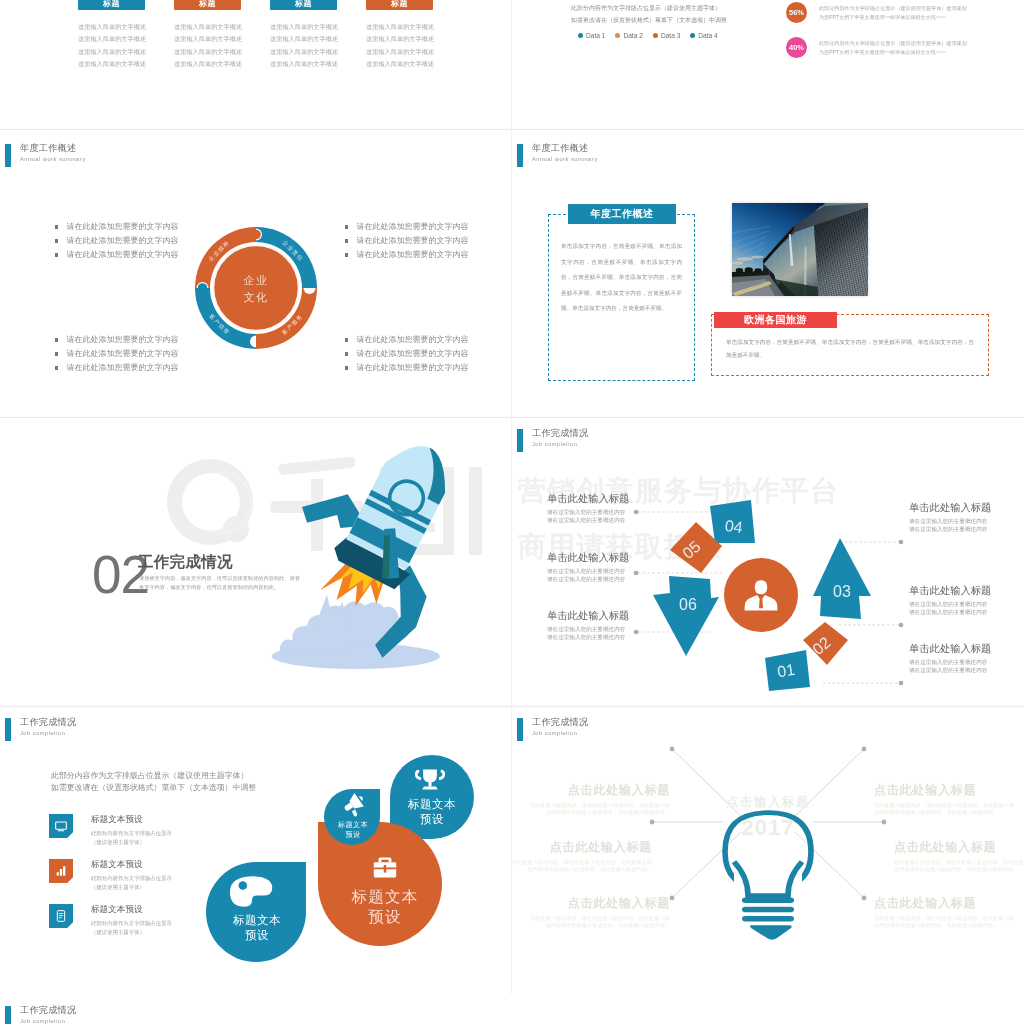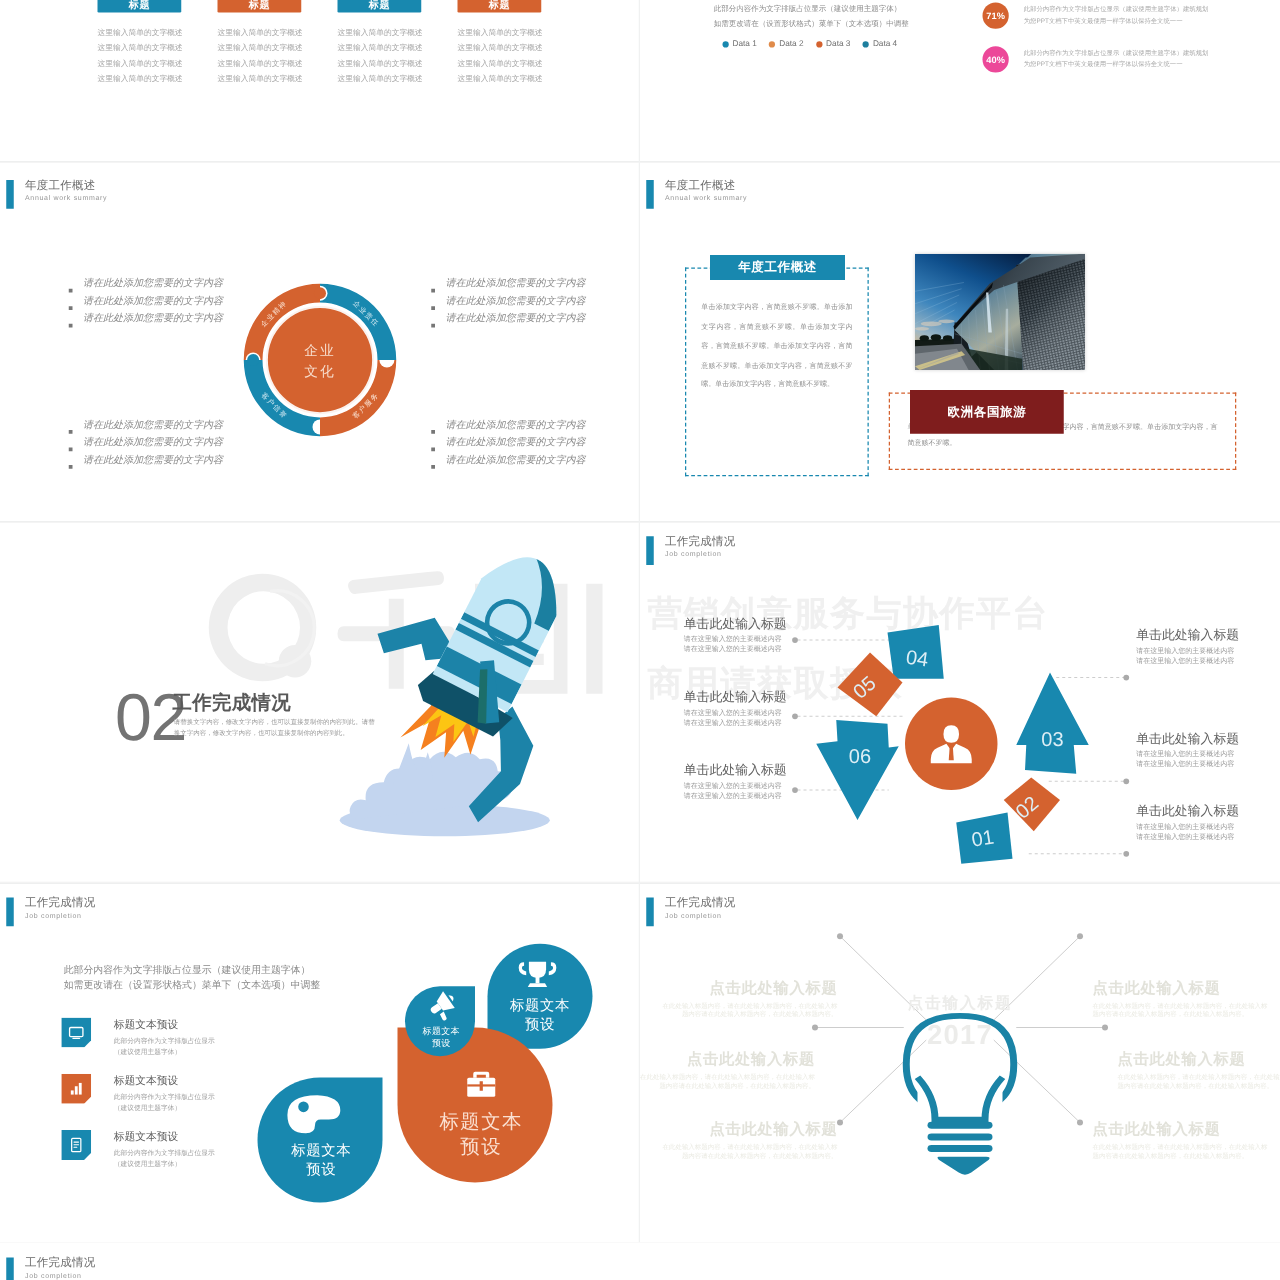--- a/index.html
+++ b/index.html
@@ -24,29 +24,29 @@
   
   .s2-desc{position:absolute;left:59px;top:162px;font-size:6.0px;color:#8c8c8c;line-height:11.5px;white-space:nowrap;}
   .s2-legend{position:absolute;left:66px;top:191px;display:flex;gap:10px;font-size:6.6px;color:#6f6f6f;}
   .s2-legend .lg{display:flex;align-items:center;}
   .s2-legend .dot{width:5px;height:5px;border-radius:50%;margin-right:3px;display:inline-block;}
   .s2-stat{position:absolute;left:274px;display:flex;align-items:flex-start;}
   .s2-stat .circ{width:21px;height:21px;border-radius:50%;color:#fff;font-size:7.4px;font-weight:bold;display:flex;align-items:center;justify-content:center;flex:0 0 auto;}
   
   .ringwrap{position:absolute;}
   .bgroup{position:absolute;font-size:8.0px;color:#8a8a8a;}
-  .bgroup .bl{display:flex;align-items:flex-end;line-height:14px;white-space:nowrap;font-style:italic;}
+  .bgroup .bl{display:flex;align-items:center;line-height:14px;white-space:nowrap;}
   .bgroup .bl i{width:3.4px;height:3.4px;background:#777;margin-right:8px;display:inline-block;flex:0 0 auto;}
 
   
   .s4-box{position:absolute;left:36px;top:85px;width:147px;height:167px;border:1.2px dashed #1888af;box-sizing:border-box;}
   .s4-title{position:absolute;left:56px;top:75px;width:108px;height:20px;background:#1888af;color:#fff;font-size:10px;font-weight:bold;display:flex;align-items:center;justify-content:center;letter-spacing:.5px;}
   .s4-body{padding:24px 12px 0 12px;font-size:5.6px;color:#8c8c8c;line-height:15.5px;text-align:justify;}
   .s4-box2{position:absolute;left:199px;top:185px;width:278px;height:62px;border:1.2px dashed #d4622f;box-sizing:border-box;}
-  .s4-title2{position:absolute;left:216px;top:183px;width:123px;height:35px;background:#7f1d1d;color:#fff;font-size:10px;font-weight:bold;display:flex;align-items:center;justify-content:center;letter-spacing:.5px;}
+  .s4-title2{position:absolute;left:202px;top:183px;width:123px;height:16px;background:#ef4444;color:#fff;font-size:10px;font-weight:bold;display:flex;align-items:center;justify-content:center;letter-spacing:.5px;}
   .s4-body2{padding:21px 14px 0 14px;font-size:5.6px;color:#8c8c8c;line-height:13px;text-align:justify;}
   .s4-photo{position:absolute;left:220px;top:74px;width:136px;height:93px;box-shadow:0 0 3px rgba(0,0,0,.18);}
 
   
   .wm5{position:absolute;left:166px;top:40px;}
   .rocket{position:absolute;left:253px;top:-4px;}
   .s5-num{position:absolute;left:92px;top:131px;font-size:53px;color:#737373;font-weight:300;letter-spacing:-1px;line-height:1;}
   .s5-title{position:absolute;left:138px;top:135px;font-size:15.5px;font-weight:bold;color:#585858;letter-spacing:.3px;}
   .s5-desc{position:absolute;left:139px;top:157px;font-size:5.2px;color:#9a9a9a;line-height:9.2px;white-space:nowrap;}
 
@@ -135,21 +135,21 @@
       <div class="lg">
           <span class="dot" style="background:#d4622f"></span>
           <span>Data 3</span>
         </div>
       <div class="lg">
           <span class="dot" style="background:#1e7f9e"></span>
           <span>Data 4</span>
         </div>
     </div>
     <div class="s2-stat" style="top:161px">
-      <div class="circ" style="background:#d4622f">71%</div>
+      <div class="circ" style="background:#d4622f">56%</div>
       <div class="stxt">此部分内容作为文字排版占位显示（建议使用主题字体）建筑规划为您PPT文档下中英文最使用一样字体以保持全文统一一</div>
     </div>
     <div class="s2-stat" style="top:196px">
       <div class="circ" style="background:#ec4899">40%</div>
       <div class="stxt">此部分内容作为文字排版占位显示（建议使用主题字体）建筑规划为您PPT文档下中英文最使用一样字体以保持全文统一一</div>
     </div>
   </div>
 
   <div class="slide s3" style="left:0;top:129px">
     <div class="shead" style="left:5px;top:15px">

